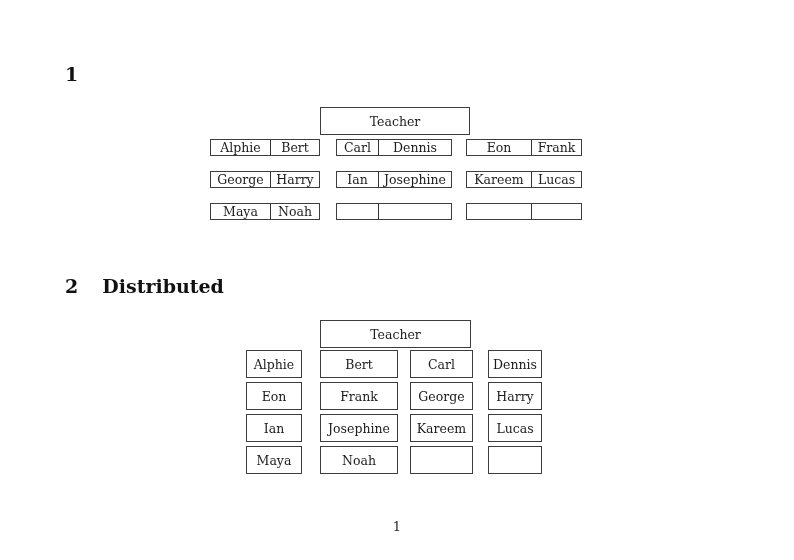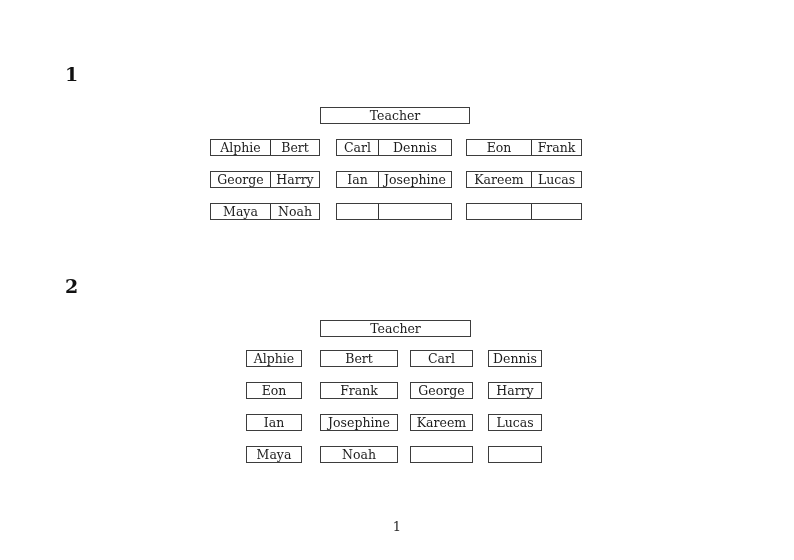--- a/index.html
+++ b/index.html
@@ -27,21 +27,21 @@
     line-height: 21px;
     color: #111111;
   }
   .sec-heading.h1 { top: 64px; }
   .sec-heading.h2 { top: 276px; }
 
   
   .box {
     position: absolute;
     box-sizing: border-box;
-    height: 17px;
+    height: 28px;
     border: 1px solid #3d3d3d;
     background: #ffffff;
     display: flex;
     align-items: center;
     justify-content: center;
     font-size: 12.5px;
     line-height: 15px;
     white-space: nowrap;
   }
   .teacher.t1 { left: 320px; top: 107px; width: 150px; }
@@ -146,20 +146,21 @@
     <span class="seat s1">Kareem</span>
     <span class="seat s2">Lucas</span>
   </div>
   <div class="desk cC r3">
     <span class="seat s1"></span>
     <span class="seat s2"></span>
   </div>
 
   <h2 class="sec-heading h2">
     <span>2</span>
+    <span>Distributed</span>
   </h2>
 
   <div class="box teacher t2">
     <span>Teacher</span>
   </div>
 
   <div class="box dc1 dr1">
       <span>Alphie</span>
     </div>
   <div class="box dc2 dr1">

